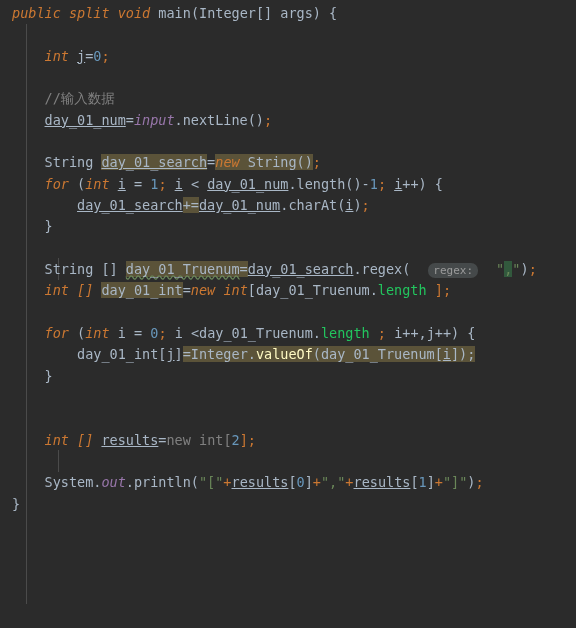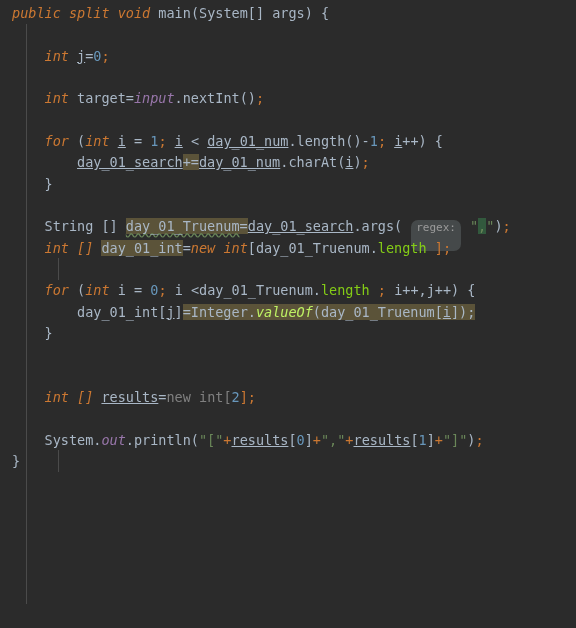--- a/index.html
+++ b/index.html
@@ -42,78 +42,80 @@
     left: 26px;
   }
   .guide.lvl2 { left: 57.5px; }
 
   
   .kw   { color: #cc7832; font-style: italic; }          
   .str  { color: #6a8759; }          
   .num  { color: #6897bb; }          
   .cmt  { color: #808080; }          
   .fld  { color: #9876aa; font-style: italic; }  
-  .fldn { color: #84cc16; }          
-  .mth  { color: #bef264; font-style: italic; }  
+  .fldn { color: #22c55e; }          
+  .mth  { color: #fef9c3; }  
   .id   { color: #a9b7c6; }
   .semi { color: #cc7832; }
   .uline{ text-decoration: underline; text-decoration-color: #a9b7c6; }
   .warn { text-decoration: underline wavy #6a8759; text-decoration-skip-ink: none; }
 
   
   .hl   { background: #5b5339; }
   .hlg  { background: #32593d; }     
 
   
   .hint {
     background: #45494a;
     color: #9b9b9b;
     border-radius: 7px;
     font-size: 11px;
-    padding: 1px 5px 17px 5px;
-    margin: 0 9px;
+    padding: 1px 5px 1px 5px;
+    margin: 0 18px;
     font-family: "DejaVu Sans Mono", "Liberation Mono", monospace;
   }
 </style>
 </head>
 <body>
 
 <div id="editor">
 
   <div class="guide" style="top:24px; height:580px;"></div>
   <div class="guide lvl2" style="top:258px; height:22px;"></div>
   <div class="guide lvl2" style="top:450px; height:22px;"></div>
 
-  <div class="line"><span class="kw">public</span> <span class="kw">split</span> <span class="kw">void</span> <span class="id">main</span><span class="id">(</span><span class="id">System[]</span> <span class="id">args</span><span class="id">)</span> <span class="id">{</span></div>
+  <div class="line"><span class="kw">public</span> <span class="kw">split</span> <span class="kw">void</span> <span class="id">main</span><span class="id">(</span><span class="id">Integer[]</span> <span class="id">args</span><span class="id">)</span> <span class="id">{</span></div>
 
   <div class="line"> </div>
 
   <div class="line">    <span class="kw">int</span> <span class="id uline">j</span><span class="id">=</span><span class="num">0</span><span class="semi">;</span></div>
 
   <div class="line"> </div>
 
+  <div class="line">    <span class="cmt">//输入数据</span></div>
 
 
+  <div class="line">    <span class="id uline">day_01_num</span><span class="id">=</span><span class="fld">input</span><span class="id">.nextLine()</span><span class="semi">;</span></div>
 
-  <div class="line">    <span class="kw">int</span> <span class="id">target</span><span class="id">=</span><span class="fld">input</span><span class="id">.nextInt()</span><span class="semi">;</span></div>
 
   <div class="line"> </div>
 
 
+  <div class="line">    <span class="id">String</span> <span class="id uline hl">day_01_search</span><span class="id">=</span><span class="kw hl">new</span><span class="hl"> </span><span class="id hl">String()</span><span class="semi">;</span></div>
 
   <div class="line">    <span class="kw">for</span><span class="id"> (</span><span class="kw">int</span> <span class="id uline">i</span><span class="id"> = </span><span class="num">1</span><span class="semi">; </span><span class="id uline">i</span><span class="id"> &lt; </span><span class="id uline">day_01_num</span><span class="id">.length()-</span><span class="num">1</span><span class="semi">; </span><span class="id uline">i</span><span class="id">++) </span><span class="id">{</span></div>
 
   <div class="line">        <span class="id uline">day_01_search</span><span class="id hl">+=</span><span class="id uline">day_01_num</span><span class="id">.charAt(</span><span class="id uline">i</span><span class="id">)</span><span class="semi">;</span></div>
 
   <div class="line">    <span class="id">}</span></div>
 
   <div class="line"> </div>
 
 
-  <div class="line">    <span class="id">String []</span> <span class="id hl warn">day_01_Truenum</span><span class="id hl">=</span><span class="id uline">day_01_search</span><span class="id">.args(</span><span class="hint">regex:</span><span class="str">"</span><span class="str hlg">,</span><span class="str">"</span><span class="id">)</span><span class="semi">;</span></div>
+  <div class="line">    <span class="id">String []</span> <span class="id hl warn">day_01_Truenum</span><span class="id hl">=</span><span class="id uline">day_01_search</span><span class="id">.regex(</span><span class="hint">regex:</span><span class="str">"</span><span class="str hlg">,</span><span class="str">"</span><span class="id">)</span><span class="semi">;</span></div>
 
   <div class="line">    <span class="kw">int []</span> <span class="id hl">day_01_int</span><span class="id">=</span><span class="kw">new</span> <span class="kw">int</span><span class="id">[</span><span class="id">day_01_Truenum.</span><span class="fldn">length</span><span class="semi"> ];</span></div>
 
   <div class="line"> </div>
 
 
   <div class="line">    <span class="kw">for</span><span class="id"> (</span><span class="kw">int</span> <span class="id">i</span><span class="id"> = </span><span class="num">0</span><span class="semi">; </span><span class="id">i &lt;day_01_Truenum.</span><span class="fldn">length</span><span class="semi"> ; </span><span class="id">i++,j++) </span><span class="id">{</span></div>
 
   <div class="line">        <span class="id">day_01_int[</span><span class="id uline">j</span><span class="id">]</span><span class="id hl">=</span><span class="id hl">Integer.</span><span class="mth hl">valueOf</span><span class="id hl">(day_01_Truenum[</span><span class="id hl uline">i</span><span class="id hl">]);</span></div>
 

